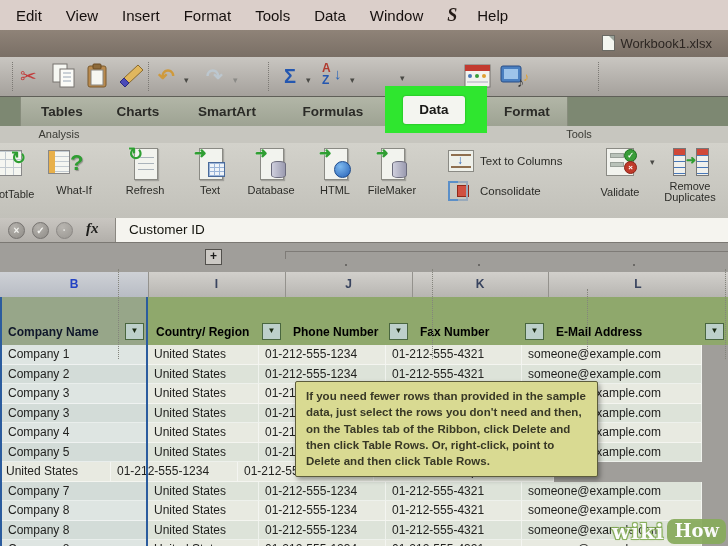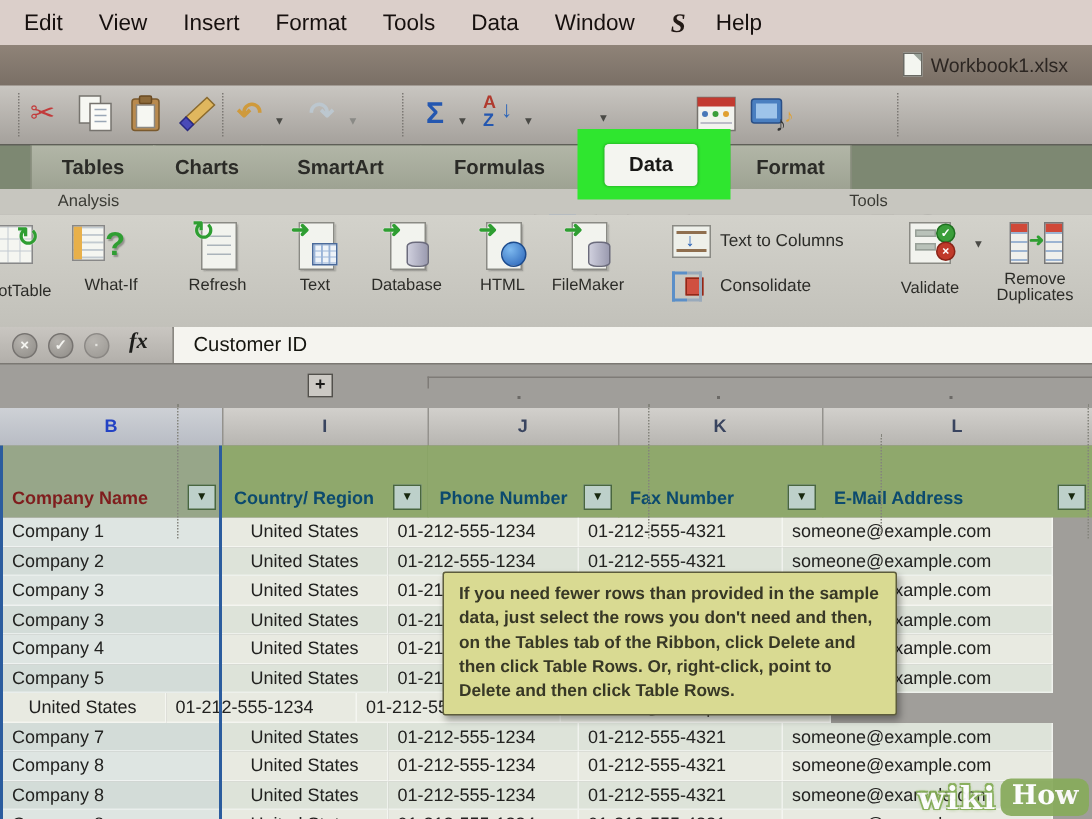--- a/index.html
+++ b/index.html
@@ -138,32 +138,32 @@
   .colhead{position:absolute;top:272px;left:0;right:0;height:25px;
     background:linear-gradient(#d2d0cc,#b7b5b1);border-bottom:1px solid #8d8b86;}
   .cl{position:absolute;top:0;height:25px;border-right:1px solid #94928d;
     text-align:center;line-height:25px;font-size:12px;font-weight:bold;color:#39445f;}
   .cl.sel{color:#2342c4;background:linear-gradient(#ced1d6,#b8bcc4);}
 
   
   .thead{position:absolute;top:297px;left:0;right:0;height:48px;}
   .th{position:absolute;top:0;height:48px;background:#8fa86c;border-right:1px solid #7d9a58;}
   .th.sel{background:#97a689;}
-  .th .t{position:absolute;left:8px;bottom:6px;font-size:12px;font-weight:bold;color:#0c4a6e;}
-  .th.sel .t{color:#7f1d1d;}
+  .th .t{position:absolute;left:8px;bottom:6px;font-size:12px;font-weight:bold;color:#000000;}
+  .th.sel .t{color:#0f172a;}
   .fdrop{position:absolute;right:4px;bottom:5px;width:17px;height:15px;background:#bdd0ca;
     border:1px solid #49663f;font-size:8px;color:#18280f;text-align:center;line-height:14px;}
 
   
   .grid{position:absolute;top:345px;left:0;right:0;height:201px;overflow:hidden;}
   .row{display:flex;height:19.5px;font-size:12px;color:#222220;}
   .cell{box-sizing:border-box;border-right:1px solid rgba(255,255,255,.55);
     border-bottom:1px solid rgba(255,255,255,.5);line-height:18.5px;white-space:nowrap;overflow:hidden;}
   .c0{width:148px;padding-left:8px;}
-  .c1{width:111px;padding-left:19px;}
+  .c1{width:111px;padding-left:6px;}
   .c2{width:127px;padding-left:6px;}
   .c3{width:136px;padding-left:6px;}
   .c4{width:180px;padding-left:6px;}
   .row:nth-child(odd) .cell{background:#e8eae1;}
   .row:nth-child(even) .cell{background:#dde3d9;}
   .row:nth-child(odd) .c0{background:#dee5e2;}
   .row:nth-child(even) .c0{background:#d3dcd8;}
   .selL,.selR{position:absolute;top:297px;height:249px;width:2px;background:#2b5c9e;z-index:3;}
   .selL{left:0}.selR{left:146px}
 

